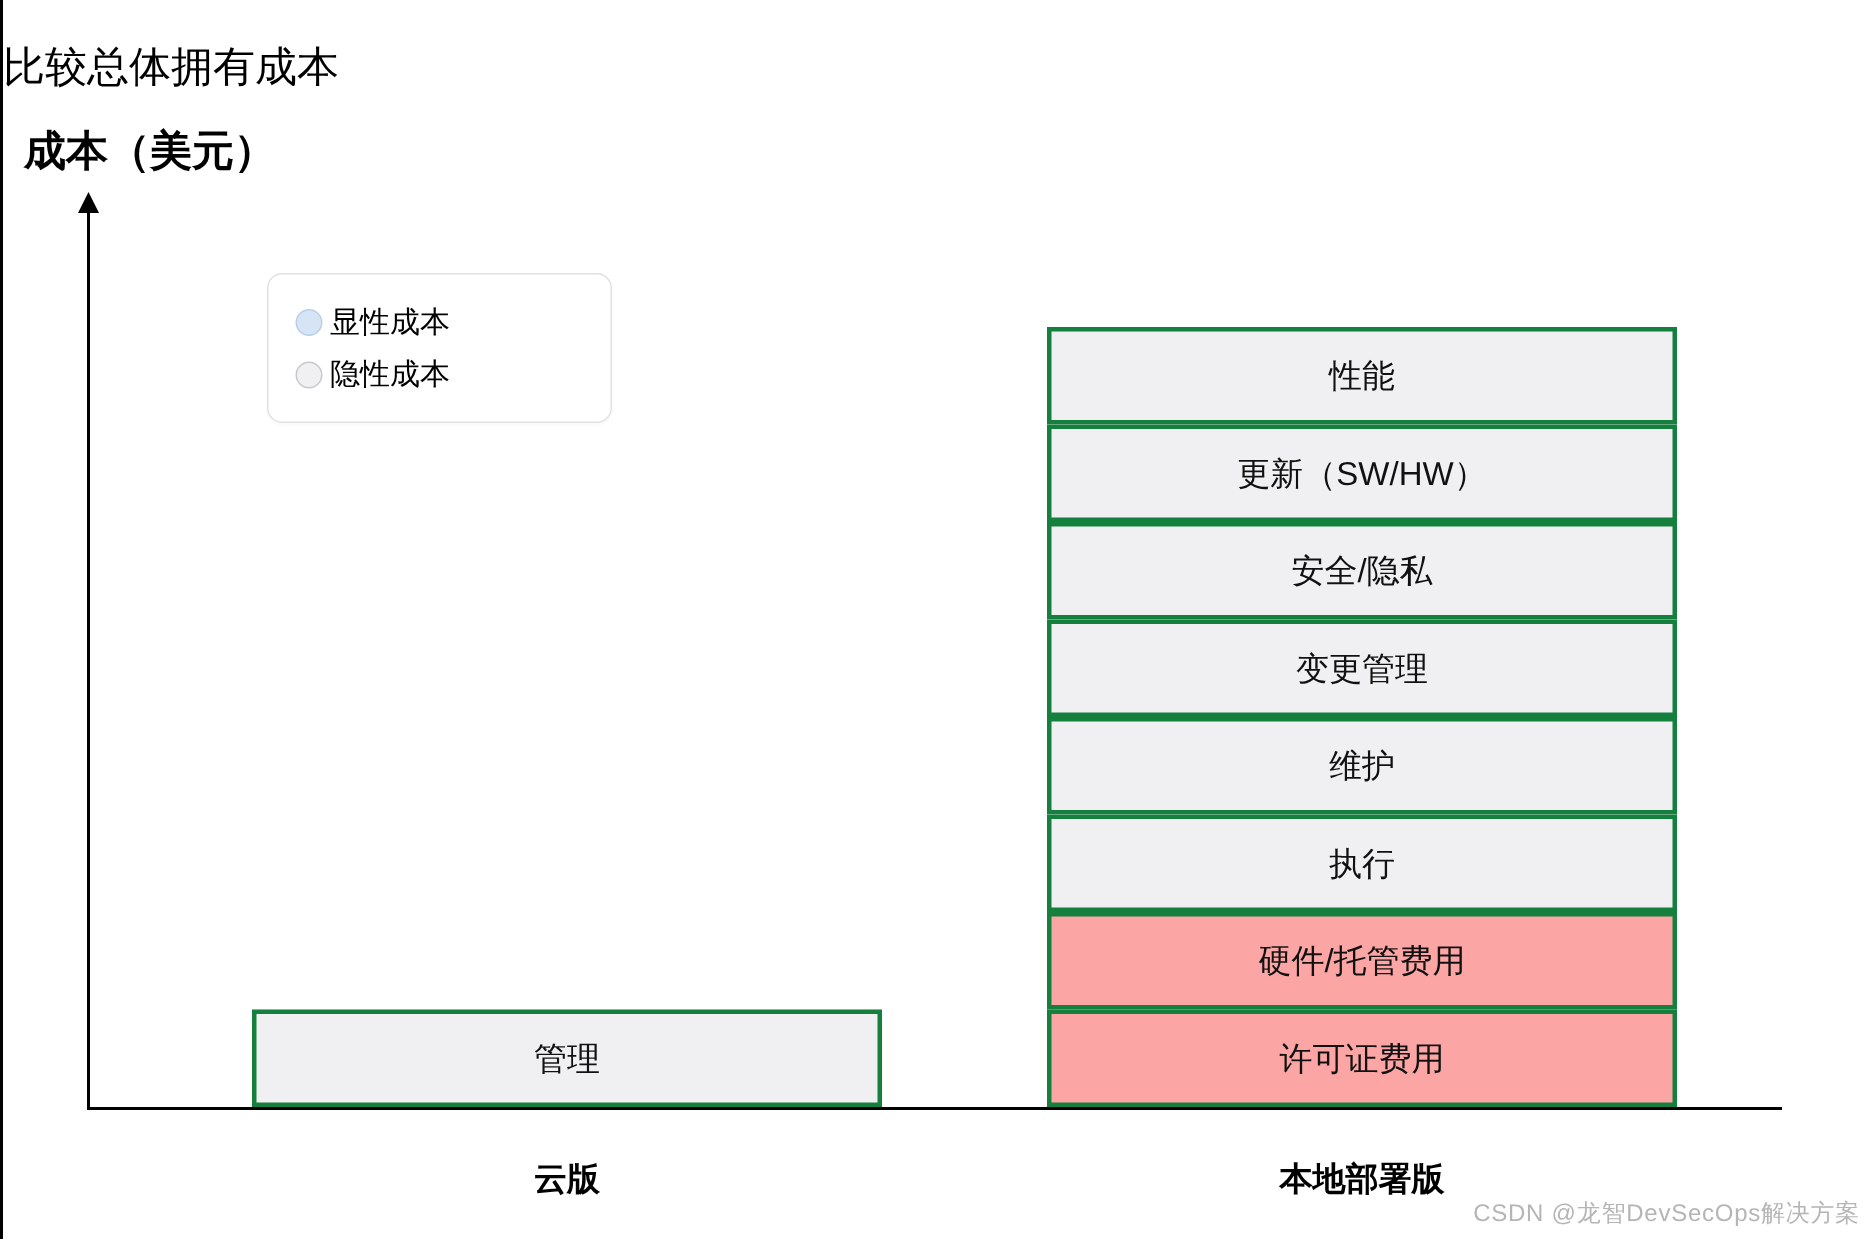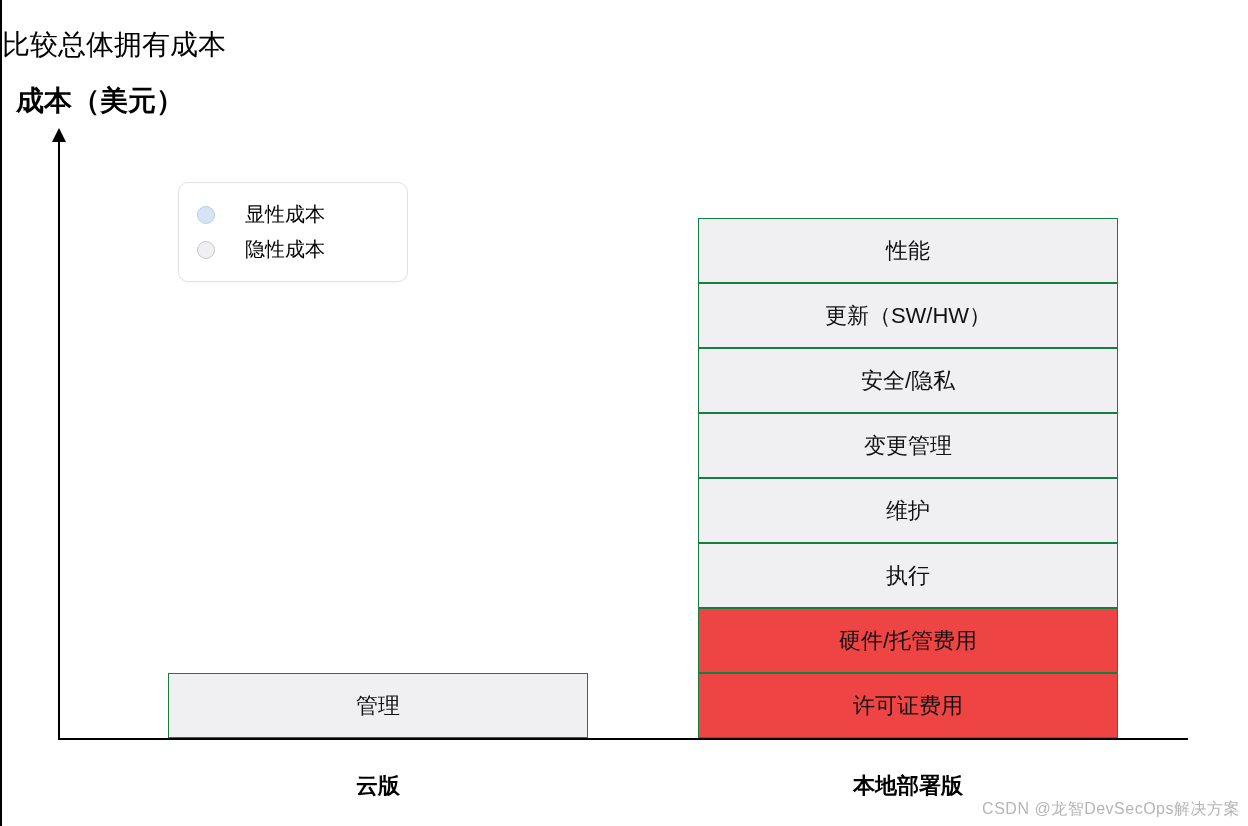--- a/index.html
+++ b/index.html
@@ -73,39 +73,39 @@
     display: flex;
     flex-direction: column-reverse;
   }
   .stack-cloud { left: 110px; width: 420px; }
   .stack-onprem { left: 640px; width: 420px; }
   .segment {
     display: flex;
     align-items: center;
     justify-content: center;
     font-size: 22px;
-    border: 1px solid #15803d;
+    border: 3px solid #15803d;
   }
-  .segment.explicit { background: #ef4444; color: #111; }
+  .segment.explicit { background: #fca5a5; color: #111; }
   .segment.hidden   { background: #f0f0f2; color: #111; }
   .legend {
     position: absolute;
     top: 52px;
     left: 120px;
     width: 230px;
     background: #fff;
     border: 1px solid #e2e2e6;
     border-radius: 10px;
     padding: 14px 18px;
     box-shadow: 0 1px 2px rgba(0,0,0,0.03);
   }
   .legend-item {
     display: flex;
     align-items: center;
-    gap: 30px;
+    gap: 5px;
     padding: 4px 0;
     font-size: 20px;
   }
   .swatch {
     width: 18px; height: 18px;
     border-radius: 50%;
     border: 1px solid #c8c8cc;
   }
   .swatch.explicit { background: #d6e4f5; border-color: #b8cfea; }
   .swatch.hidden   { background: #f0f0f2; }

